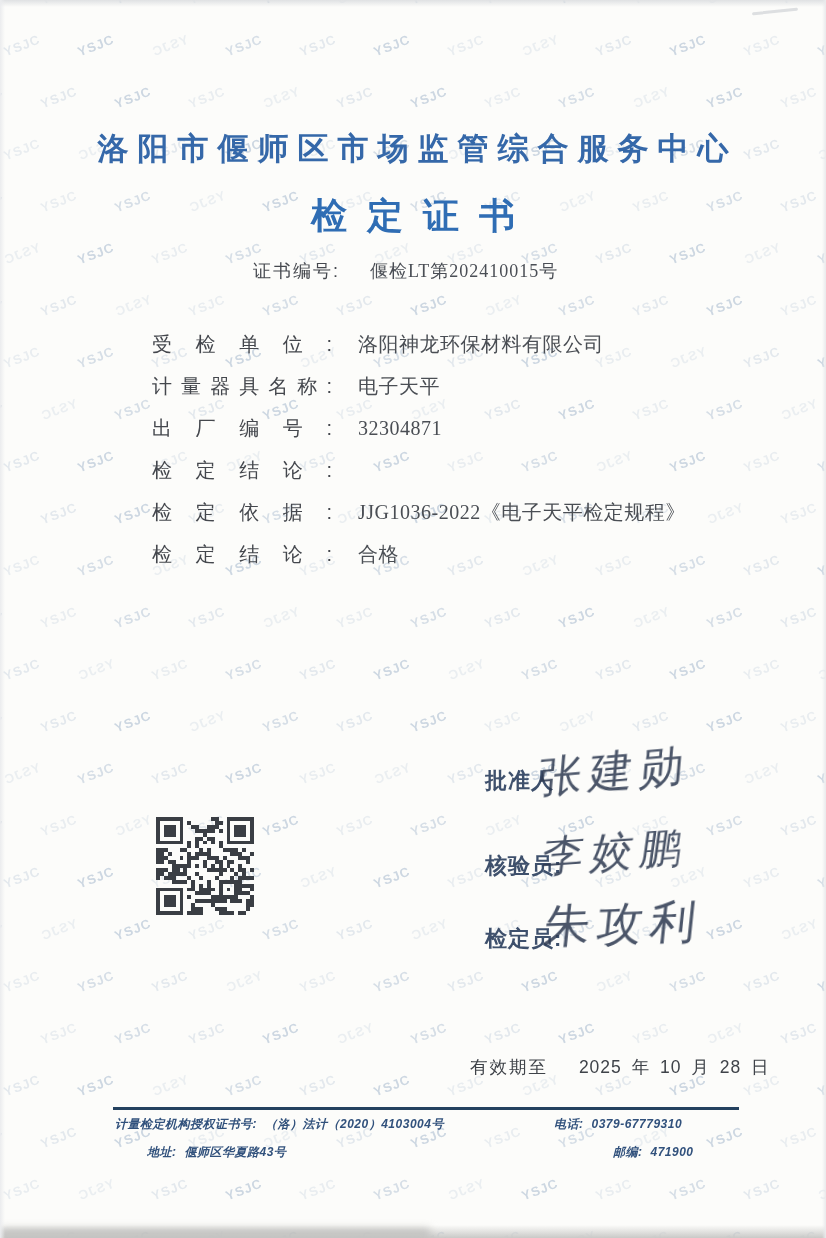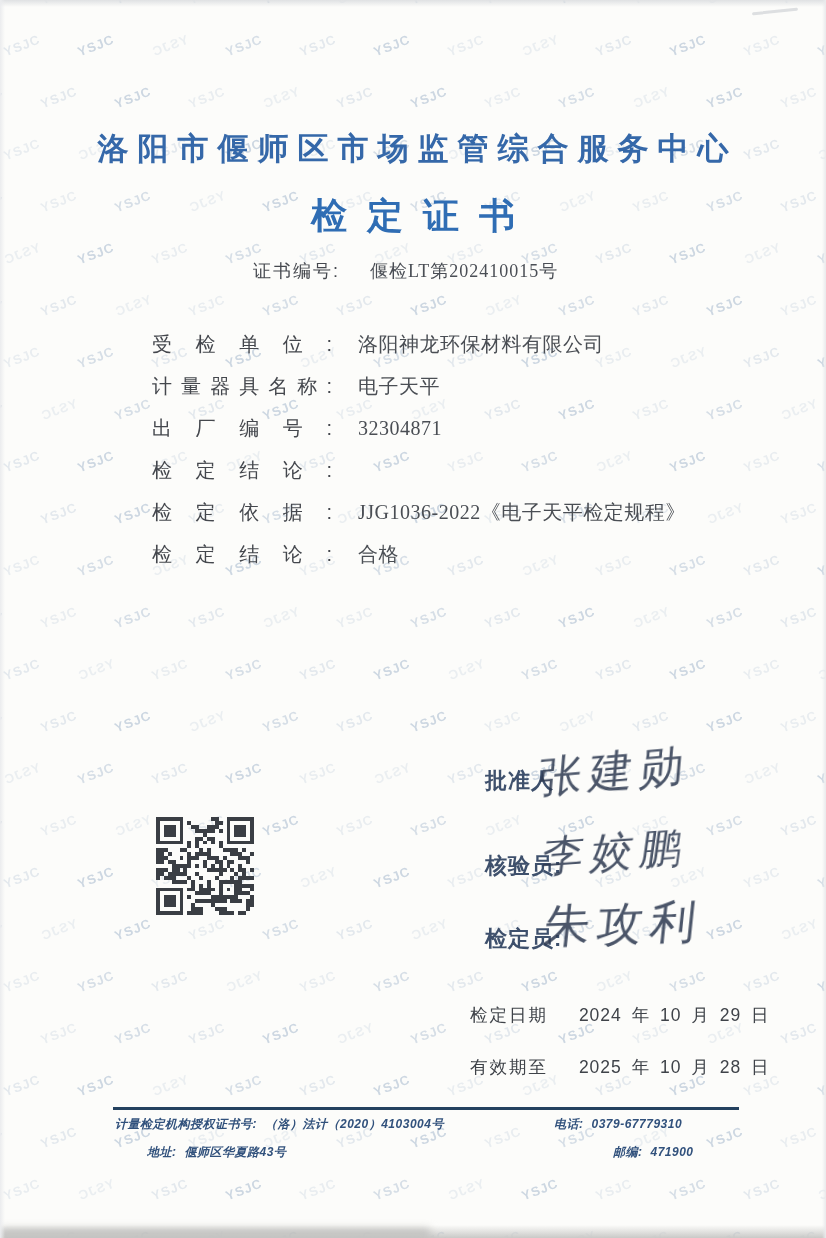--- a/index.html
+++ b/index.html
@@ -748,24 +748,20 @@
     <div class="sig-row sig-2">
       <span class="sig-label">核验员:</span>
     </div>
     <div class="handwriting hw-2">李姣鹏</div>
 
     <div class="sig-row sig-3">
       <span class="sig-label">检定员:</span>
     </div>
     <div class="handwriting hw-3">朱攻利</div>
 
-    <div class="date-row date-1">
-      <span class="date-label">检定日期</span>
-      <span class="date-value">2024 年 10 月 29 日</span>
-    </div>
     <div class="date-row date-2">
       <span class="date-label">有效期至</span>
       <span class="date-value">2025 年 10 月 28 日</span>
     </div>
 
     <div class="footer-divider"></div>
 
     <div class="footer-item f-auth">
       <span>计量检定机构授权证书号:</span><span class="val">（洛）法计（2020）4103004号</span>
     </div>

